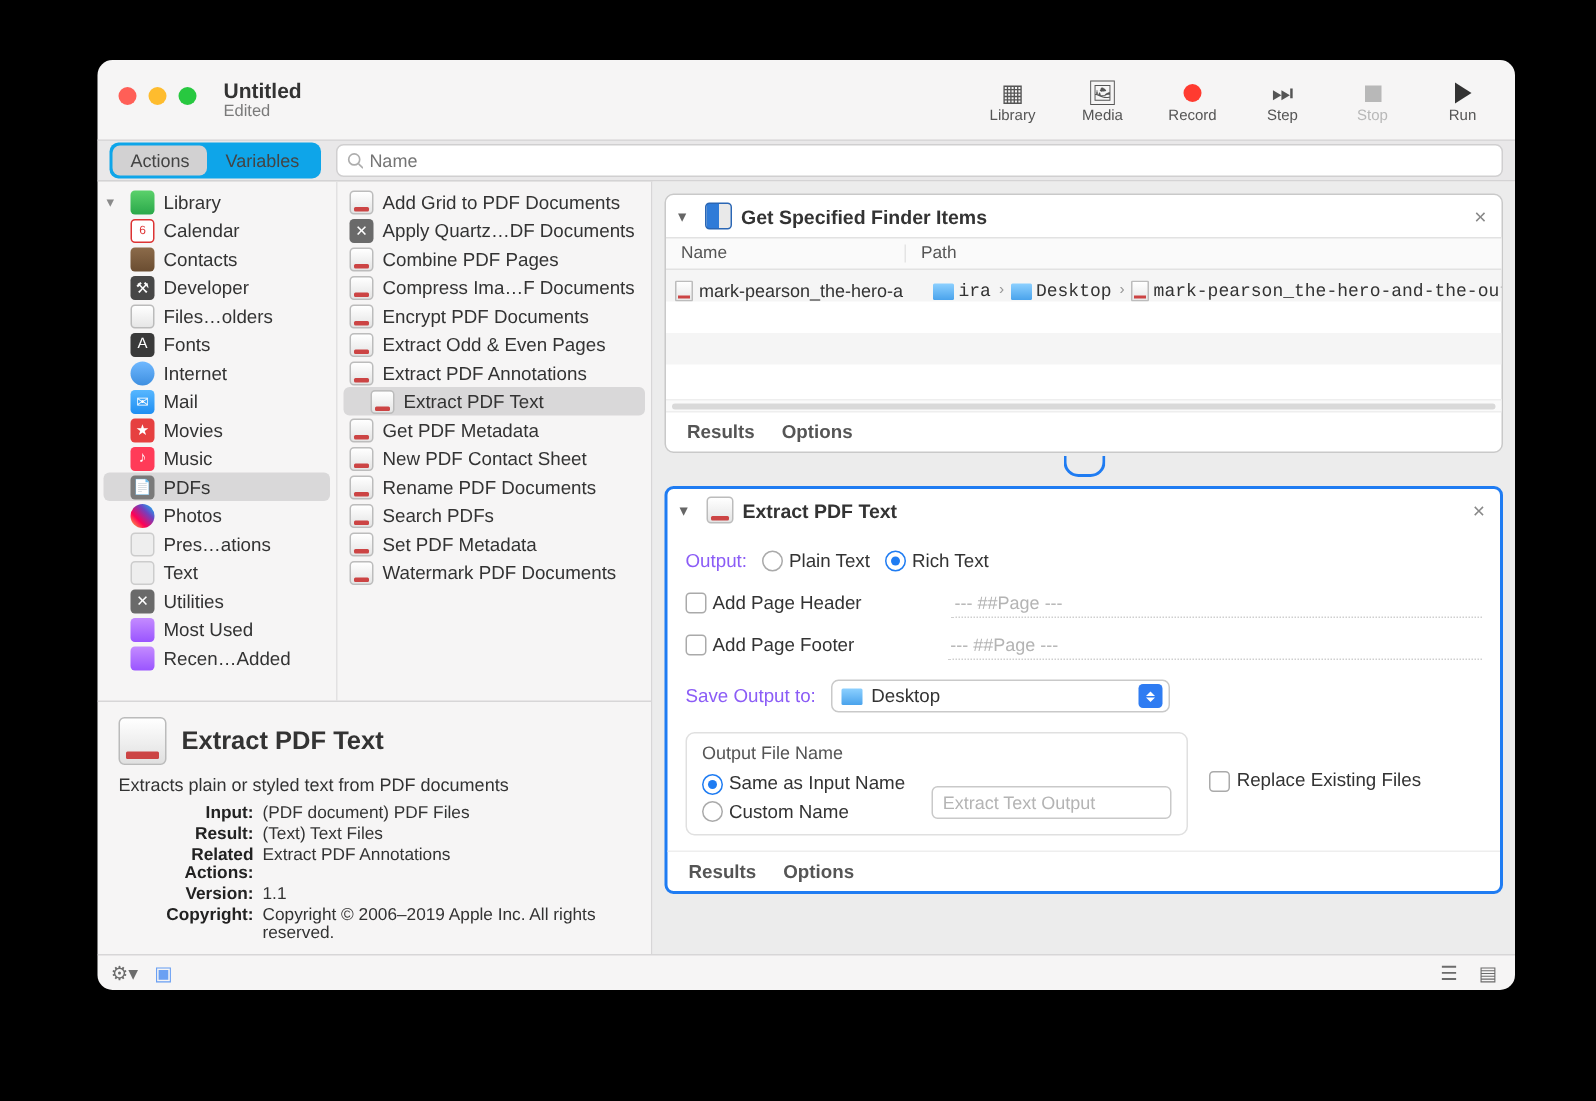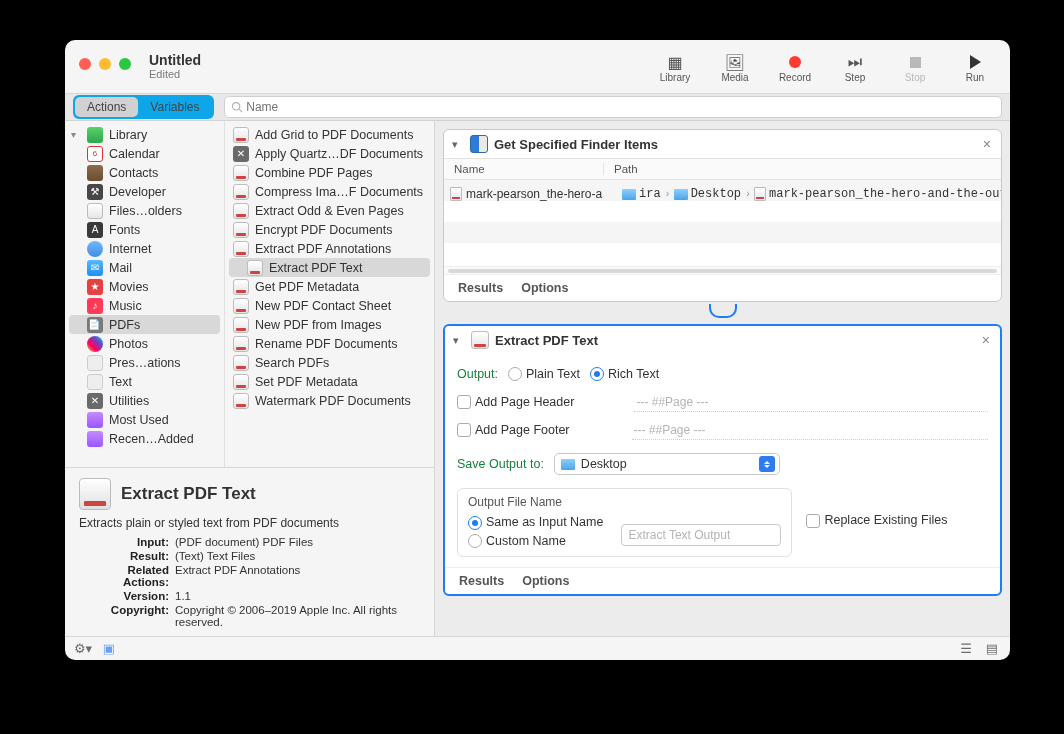--- a/index.html
+++ b/index.html
@@ -104,21 +104,21 @@
 
   .card-actions { display:flex; gap:8px; padding:6px 8px; border-top:1px solid #eee; }
   .btn { background:#fff; border:1px solid #c9c9c9; border-radius:5px; padding:2px 12px; font-size:12px; }
 
   .card-foot { display:flex; gap:18px; padding:6px 14px; border-top:1px solid #eee; font-size:12.5px; color:#555; font-weight:600; }
   .connector { height:18px; display:flex; justify-content:center; margin-top:-4px; margin-bottom:-4px; }
   .connector .notch { width:28px; height:14px; background:#ececec; border:2px solid #1f7cf2; border-top:none; border-radius:0 0 10px 10px; }
 
   .opts { padding:6px 12px 10px 12px; font-size:12.5px; }
   .opts-row { display:flex; align-items:center; gap:10px; min-height:28px; }
-  .opts-row .lbl { color:#15803d; }
+  .opts-row .lbl { color:#8b5cf6; }
   .radio, .check { width:14px; height:14px; border:1px solid #aaa; display:inline-block; vertical-align:middle; margin-right:4px; }
   .radio { border-radius:50%; position:relative; }
   .radio.on { border-color:#1f7cf2; }
   .radio.on::after { content:""; position:absolute; inset:3px; background:#1f7cf2; border-radius:50%; }
   .check { border-radius:3px; }
   .faketext { flex:1; border-bottom:1px dotted #cfcfcf; height:20px; display:flex; align-items:center; padding:0 2px; color:#b4b4b4; font-size:12px; }
   .pop { display:inline-flex; align-items:center; background:#fff; border:1px solid #c9c9c9; border-radius:5px; height:22px; padding:0 4px 0 6px; gap:6px; }
   .pop .arrow { width:16px; height:16px; background:#2f7cf2; border-radius:3px; display:flex; flex-direction:column; align-items:center; justify-content:center; gap:1px; }
   .pop .arrow::before, .pop .arrow::after { content:""; width:0; height:0; border-left:3px solid transparent; border-right:3px solid transparent; }
   .pop .arrow::before { border-bottom:3px solid #fff; } .pop .arrow::after { border-top:3px solid #fff; }
@@ -281,45 +281,41 @@
             <div class="act-row">
                 <span class="ico pdfdoc"></span>
                 <span>Combine PDF Pages</span>
               </div>
             <div class="act-row">
                 <span class="ico pdfdoc"></span>
                 <span>Compress Ima…F Documents</span>
               </div>
             <div class="act-row">
                 <span class="ico pdfdoc"></span>
+                <span>Encrypt PDF Documents</span>
+              </div>
+            <div class="act-row">
+                <span class="ico pdfdoc"></span>
                 <span>Extract Odd &amp; Even Pages</span>
               </div>
             <div class="act-row">
                 <span class="ico pdfdoc"></span>
-                <span>Encrypt PDF Documents</span>
-              </div>
-            <div class="act-row">
-                <span class="ico pdfdoc"></span>
                 <span>Extract PDF Annotations</span>
               </div>
             <div class="act-row sel">
                 <span class="ico pdfdoc"></span>
                 <span>Extract PDF Text</span>
               </div>
             <div class="act-row">
                 <span class="ico pdfdoc"></span>
                 <span>Get PDF Metadata</span>
               </div>
             <div class="act-row">
                 <span class="ico pdfdoc"></span>
                 <span>New PDF Contact Sheet</span>
-              </div>
-            <div class="act-row">
-                <span class="ico pdfdoc"></span>
-                <span>New PDF from Images</span>
               </div>
             <div class="act-row">
                 <span class="ico pdfdoc"></span>
                 <span>Rename PDF Documents</span>
               </div>
             <div class="act-row">
                 <span class="ico pdfdoc"></span>
                 <span>Search PDFs</span>
               </div>
             <div class="act-row">

